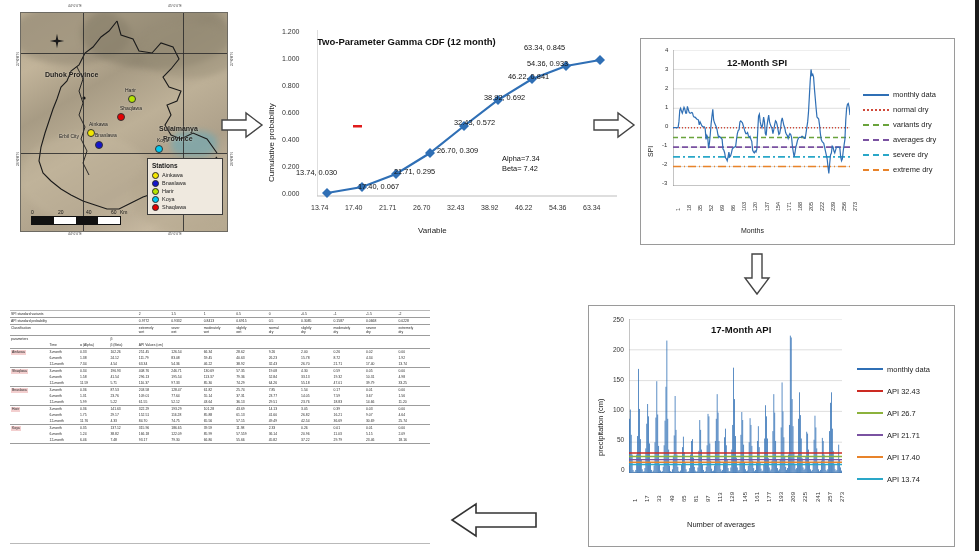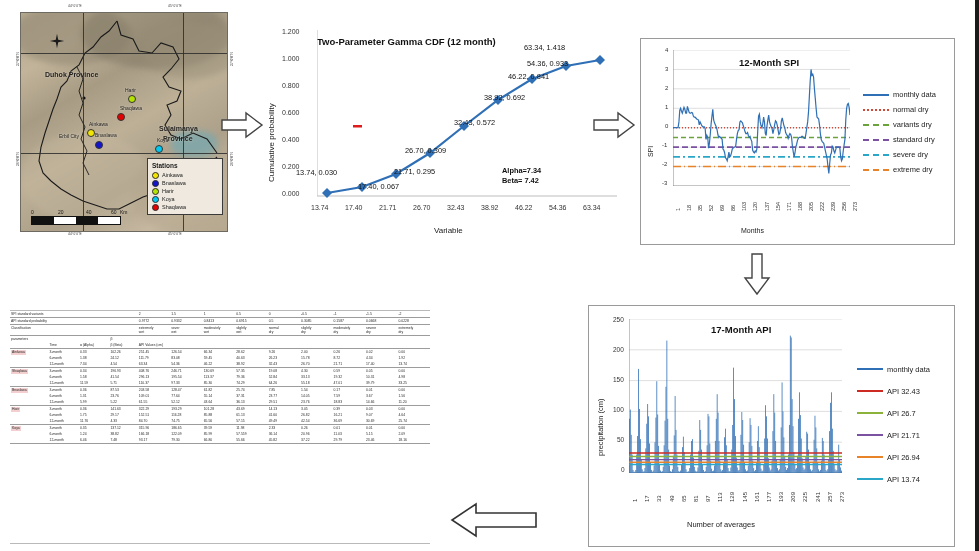--- a/index.html
+++ b/index.html
@@ -156,21 +156,21 @@
     <div class="coordlab rot" style="left:224px;top:162px;">36°0'0"N</div>
   </div>
 
   <svg class="arrow" style="left:220px;top:110px;" width="44" height="30" viewBox="0 0 44 30">
     <path d="M2,10 L26,10 L26,3 L42,15 L26,27 L26,20 L2,20 Z" fill="#ffffff" stroke="#444" stroke-width="1.4"></path>
   </svg>
 
   <div style="position:absolute;left:262px;top:10px;width:372px;height:232px;">
     <div class="chart-title" style="left:55px;top:26px;">Two-Parameter Gamma CDF (12 month)</div>
     <div class="axis-label vert" style="left:5px;top:172px;">Cumulative probability</div>
-    <div class="axis-label" style="left:172px;top:216px;">Variable</div>
+    <div class="axis-label" style="left:156px;top:216px;">Variable</div>
 
     <div class="tick" style="left:20px;top:18px;">1.200</div>
     <div class="tick" style="left:20px;top:45px;">1.000</div>
     <div class="tick" style="left:20px;top:72px;">0.800</div>
     <div class="tick" style="left:20px;top:99px;">0.600</div>
     <div class="tick" style="left:20px;top:126px;">0.400</div>
     <div class="tick" style="left:20px;top:153px;">0.200</div>
     <div class="tick" style="left:20px;top:180px;">0.000</div>
 
     <svg style="position:absolute;left:55px;top:20px;" width="300" height="170" viewBox="0 0 300 170">
@@ -187,49 +187,49 @@
         <path d="M215,44 L220,49 L215,54 L210,49 Z"></path>
           <path d="M249,31 L254,36 L249,41 L244,36 Z"></path>
         <path d="M283,25 L288,30 L283,35 L278,30 Z"></path>
       </g>
       <rect x="36" y="95" width="9" height="2.5" fill="#e01b1b"></rect>
     </svg>
 
     <div class="cdf-pt-label" style="left:34px;top:158px;">13.74, 0.030</div>
     <div class="cdf-pt-label" style="left:96px;top:172px;">17.40, 0.067</div>
     <div class="cdf-pt-label" style="left:132px;top:157px;">21.71, 0.295</div>
-    <div class="cdf-pt-label" style="left:143px;top:136px;text-align:right;">26.70, 0.309</div>
+    <div class="cdf-pt-label" style="left:175px;top:136px;text-align:right;">26.70, 0.309</div>
     <div class="cdf-pt-label" style="left:192px;top:108px;">32.43, 0.572</div>
     <div class="cdf-pt-label" style="left:222px;top:83px;">38.92, 0.692</div>
     <div class="cdf-pt-label" style="left:246px;top:62px;">46.22, 0.841</div>
     <div class="cdf-pt-label" style="left:265px;top:49px;">54.36, 0.933</div>
-    <div class="cdf-pt-label" style="left:262px;top:33px;">63.34, 1.418</div>
-
-    <div class="cdf-params" style="left:240px;top:156px;font-weight:bold;">
+    <div class="cdf-pt-label" style="left:262px;top:33px;">63.34, 0.845</div>
+
+    <div class="cdf-params" style="left:240px;top:144px;">
       <div>Alpha=7.34</div>
       <div>Beta= 7.42</div>
     </div>
 
     <div class="tick" style="left:49px;top:194px;">13.74</div>
     <div class="tick" style="left:83px;top:194px;">17.40</div>
     <div class="tick" style="left:117px;top:194px;">21.71</div>
     <div class="tick" style="left:151px;top:194px;">26.70</div>
     <div class="tick" style="left:185px;top:194px;">32.43</div>
     <div class="tick" style="left:219px;top:194px;">38.92</div>
     <div class="tick" style="left:253px;top:194px;">46.22</div>
     <div class="tick" style="left:287px;top:194px;">54.36</div>
     <div class="tick" style="left:321px;top:194px;">63.34</div>
   </div>
 
   <svg class="arrow" style="left:592px;top:110px;" width="44" height="30" viewBox="0 0 44 30">
     <path d="M2,10 L26,10 L26,3 L42,15 L26,27 L26,20 L2,20 Z" fill="#ffffff" stroke="#444" stroke-width="1.4"></path>
   </svg>
 
   <div class="panel" style="left:640px;top:38px;width:313px;height:205px;">
-    <div class="chart-title" style="left:98px;top:18px;">12-Month SPI</div>
+    <div class="chart-title" style="left:86px;top:18px;">12-Month SPI</div>
     <div class="axis-label vert" style="left:6px;top:118px;font-size:7px;">SPI</div>
     <div class="axis-label" style="left:100px;top:188px;font-size:7px;">Months</div>
 
     <div class="tick" style="left:24px;top:8px;font-size:6px;">4</div>
     <div class="tick" style="left:24px;top:27px;font-size:6px;">3</div>
     <div class="tick" style="left:24px;top:46px;font-size:6px;">2</div>
     <div class="tick" style="left:24px;top:65px;font-size:6px;">1</div>
     <div class="tick" style="left:24px;top:84px;font-size:6px;">0</div>
     <div class="tick" style="left:21px;top:103px;font-size:6px;">-1</div>
     <div class="tick" style="left:21px;top:122px;font-size:6px;">-2</div>
@@ -281,21 +281,21 @@
       <div class="lrow">
           <span class="lline" style="border-top-color:#d04a3a;border-top-style:dotted;"></span>
           <span>normal dry</span>
         </div>
       <div class="lrow">
           <span class="lline" style="border-top-color:#6aa33c;border-top-style:dashed;"></span>
           <span>variants dry</span>
         </div>
       <div class="lrow">
           <span class="lline" style="border-top-color:#7a52a1;border-top-style:dashed;"></span>
-          <span>standard dry</span>
+          <span>averages dry</span>
         </div>
       <div class="lrow">
           <span class="lline" style="border-top-color:#2aa7c8;border-top-style:dashed;"></span>
           <span>severe dry</span>
         </div>
       <div class="lrow">
           <span class="lline" style="border-top-color:#e8832a;border-top-style:dashed;"></span>
           <span>extreme dry</span>
         </div>
     </div>
@@ -598,21 +598,21 @@
       <div class="lrow" style="height:22px">
           <span class="lline" style="border-top-color:#8cb23c;"></span>
           <span>API 26.7</span>
         </div>
       <div class="lrow" style="height:22px">
           <span class="lline" style="border-top-color:#7a52a1;"></span>
           <span>API 21.71</span>
         </div>
       <div class="lrow" style="height:22px">
           <span class="lline" style="border-top-color:#e8832a;"></span>
-          <span>API 26.94</span>
+          <span>API 17.40</span>
         </div>
       <div class="lrow" style="height:22px">
           <span class="lline" style="border-top-color:#2aa7c8;"></span>
           <span>API 13.74</span>
         </div>
     </div>
   </div>
 
   <svg class="arrow" style="left:448px;top:500px;" width="90" height="40" viewBox="0 0 90 40">
     <path d="M88,13 L28,13 L28,4 L4,20 L28,36 L28,27 L88,27 Z" fill="#ffffff" stroke="#333" stroke-width="1.6"></path>

